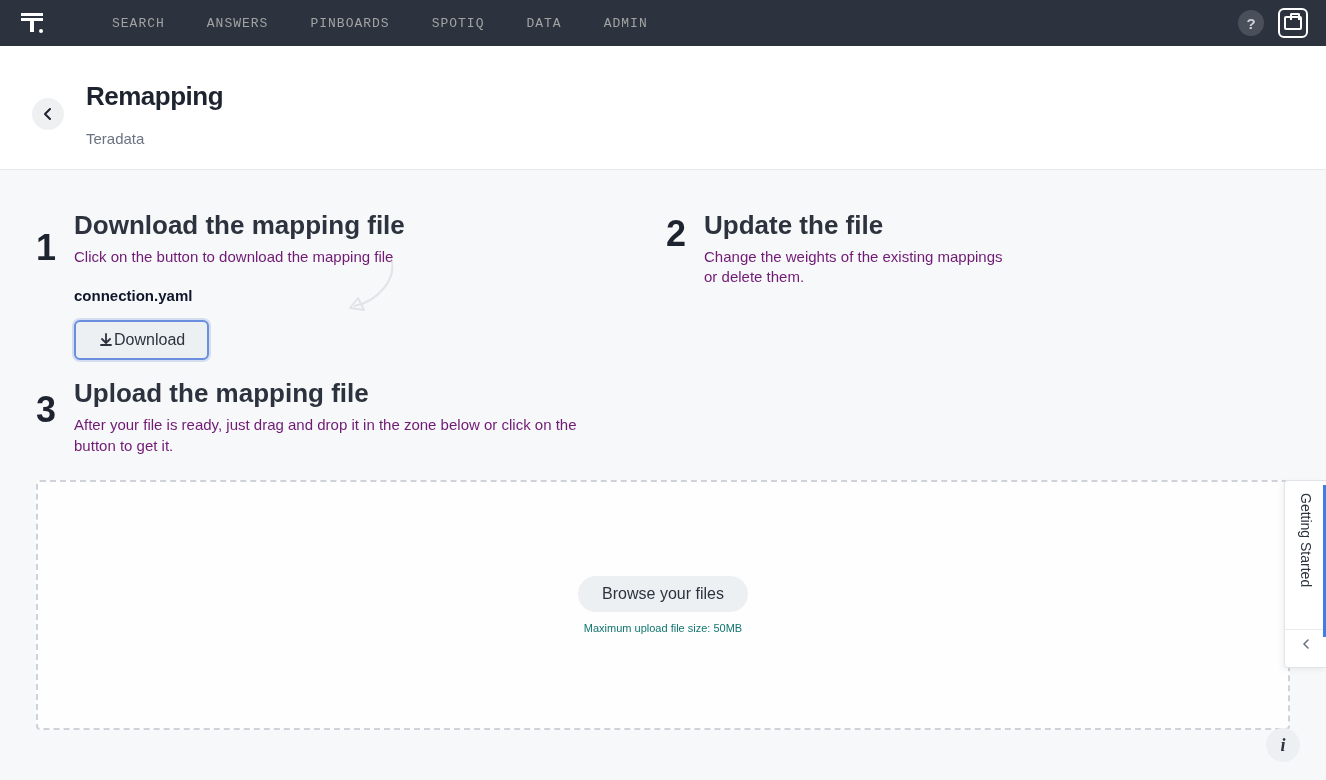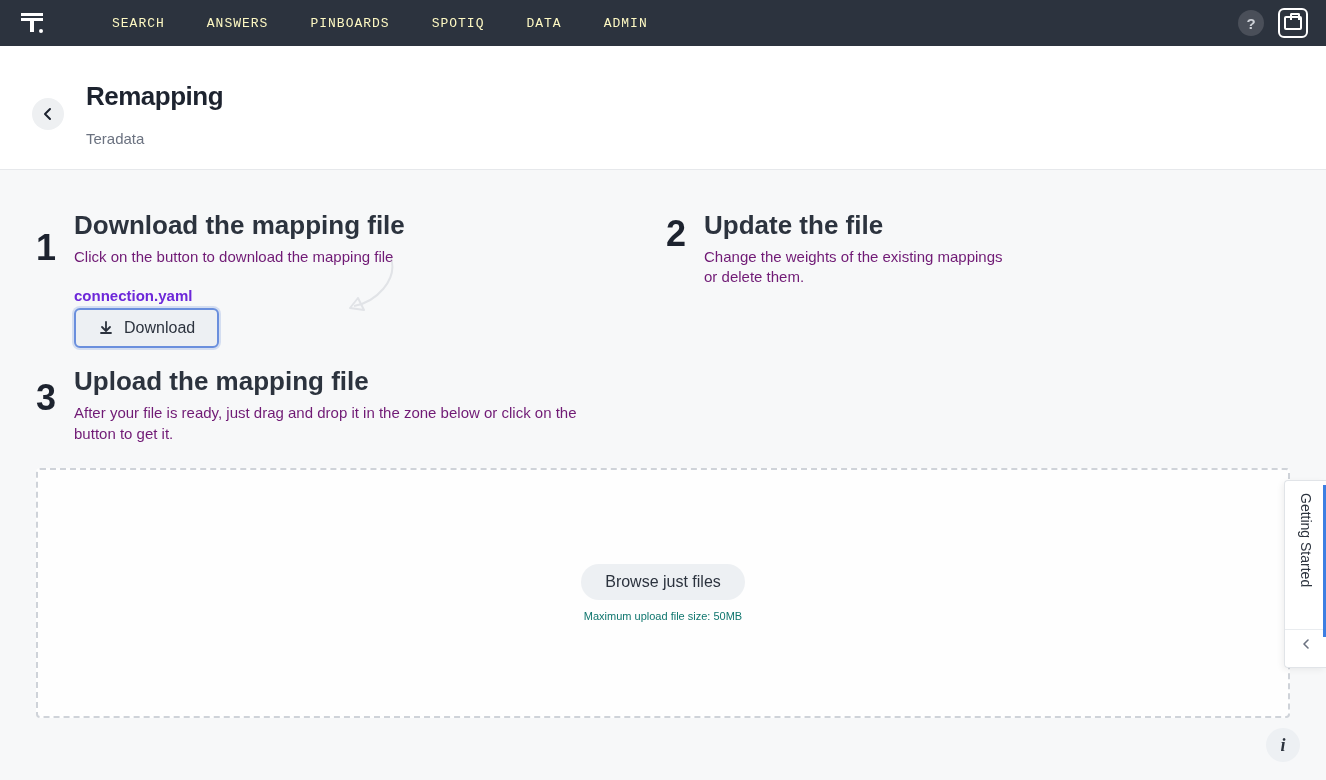--- a/index.html
+++ b/index.html
@@ -30,21 +30,21 @@
     height:28px;
   }
   .nav-links {
     display: flex;
     gap: 42px;
     font-family: "Courier New", monospace;
     font-size: 13px;
     letter-spacing: 1px;
     margin-left: 28px;
   }
-  .nav-link { color:#fef9c3; cursor:pointer; }
+  .nav-link { color:#a3a3a3; cursor:pointer; }
   .nav-right {
     margin-left:auto;
     display:flex;
     align-items:center;
     gap:14px;
   }
   .help-circle {
     width:26px;height:26px;border-radius:50%;
     background:#4a4f59;display:flex;align-items:center;justify-content:center;
     color:#cfd2d8;font-weight:bold;font-size:15px;cursor:pointer;
@@ -100,24 +100,24 @@
     font-size:26px;font-weight:700;color:#2c333e;margin-bottom:6px;
   }
   .step-desc {
     font-size:15px;color:#701a75;max-width:520px;line-height:1.35;
   }
   .step2 .step-body { max-width:300px; }
   .file-block {
     margin-top:20px;
   }
   .file-name {
-    font-weight:700;font-size:15px;margin-bottom:4px;color:#6d28d9;
+    font-weight:700;font-size:15px;margin-bottom:16px;color:#0f172a;
   }
   .download-btn {
-    display:inline-flex;align-items:center;gap:10px;
+    display:inline-flex;align-items:center;gap:0;
     background:#edf0f3;border:2px solid #6a8fdd;border-radius:6px;
     padding:9px 22px;font-size:16px;color:#2c333e;cursor:pointer;
     box-shadow:0 0 0 2px rgba(106,143,221,0.25);
   }
   .arrow-deco {
     position:absolute;
     left:300px;
     top:40px;
     opacity:0.35;
     pointer-events:none;
@@ -261,21 +261,21 @@
     <div class="step step3">
       <div class="step-num" style="margin-top:14px;">3</div>
       <div class="step-body">
         <h2>Upload the mapping file</h2>
         <div class="step-desc">After your file is ready, just drag and drop it in the zone below or click on the button to get it.</div>
       </div>
     </div>
   </div>
 
   <div class="dropzone">
-    <button class="browse-btn">Browse just files</button>
+    <button class="browse-btn">Browse your files</button>
     <div class="upload-hint">Maximum upload file size: 50MB</div>
   </div>
 
 </div>
 
 <div class="side-tab">
   <div class="side-tab-accent"></div>
   <div class="side-tab-label">Getting Started</div>
   <div class="side-tab-chevron">
     <svg width="12" height="12" viewBox="0 0 12 12">

